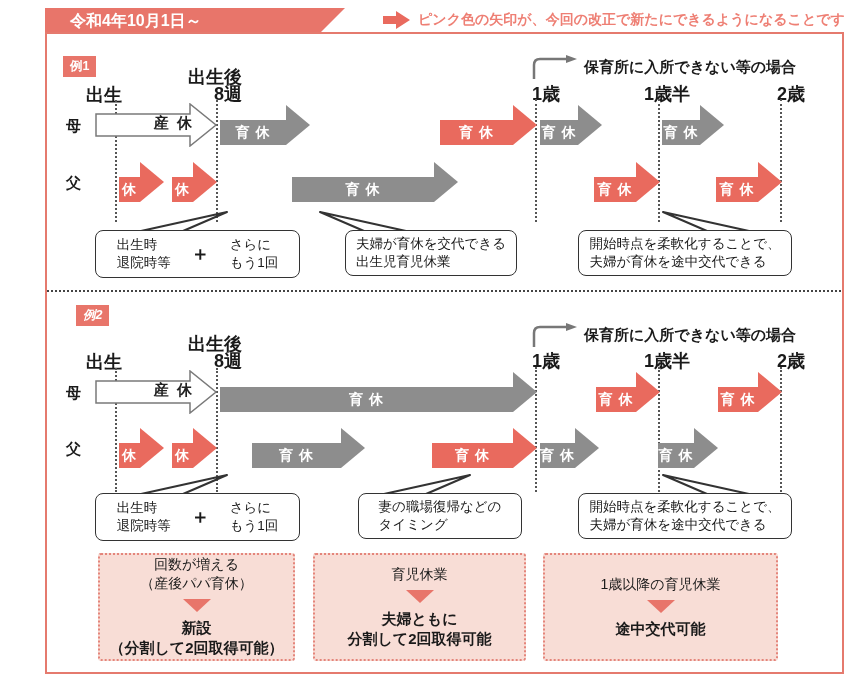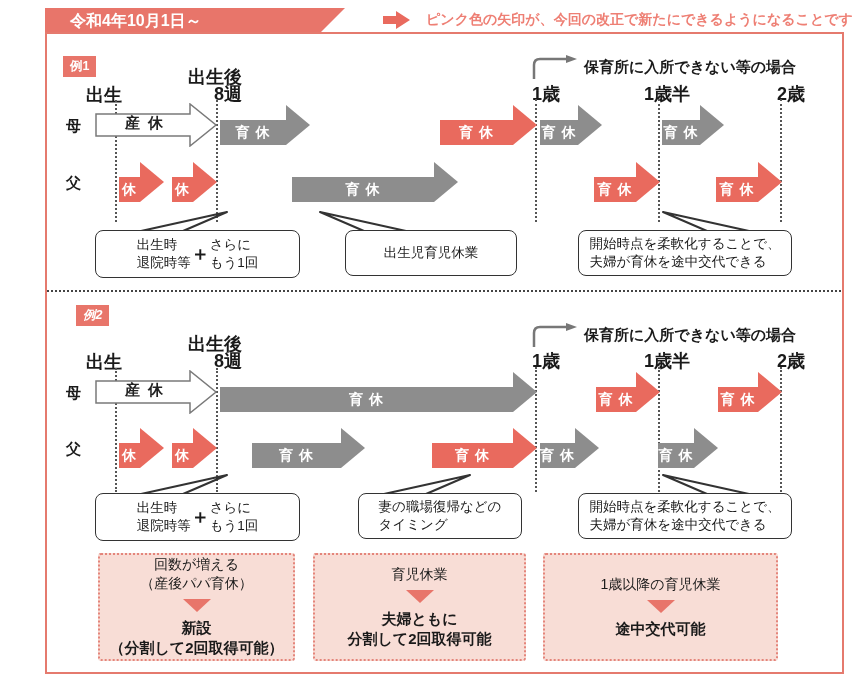--- a/index.html
+++ b/index.html
@@ -3,21 +3,21 @@
 <meta charset="utf-8">
 <style>
   html,body{margin:0;padding:0;background:#fff;}
   body{font-family:"Liberation Sans","DejaVu Sans",sans-serif;color:#1a1a1a;}
   .canvas{position:relative;width:856px;height:690px;background:#fff;overflow:hidden;}
 
   
   .banner{position:absolute;left:45px;top:8px;width:300px;height:26px;background:#e8756a;
           clip-path:polygon(0 0,100% 0,calc(100% - 26px) 100%,0 100%);
           color:#fff;font-weight:bold;font-size:16px;line-height:26px;padding-left:25px;box-sizing:border-box;}
-  .legend{position:absolute;left:383px;top:11px;display:flex;align-items:center;gap:16px;}
+  .legend{position:absolute;left:383px;top:11px;display:flex;align-items:center;gap:8px;}
   .legend .txt{color:#ee7f74;font-size:14px;font-weight:bold;white-space:nowrap;}
 
   .frame{position:absolute;left:45px;top:32px;width:799px;height:642px;border:2px solid #e57a6e;box-sizing:border-box;}
 
   .badge{position:absolute;background:#e8756a;color:#fff;font-size:12.5px;font-weight:bold;padding:2px 7px;}
 
   .note{position:absolute;font-size:15px;font-weight:bold;white-space:nowrap;}
   .hook{position:absolute;}
 
   .axis{position:absolute;font-size:18px;font-weight:bold;text-align:right;white-space:nowrap;}
@@ -29,27 +29,27 @@
   
   .arrow{position:absolute;display:flex;align-items:flex-end;height:40px;}
   .abody{height:25px;flex:1;display:flex;align-items:center;justify-content:center;}
   .abody span{color:#fff;font-weight:bold;font-size:14px;white-space:nowrap;letter-spacing:1px;}
   .ahead{width:0;height:0;border-top:20px solid transparent;border-bottom:20px solid transparent;border-left:24px solid #8d8d8d;}
   .pink .abody{background:#e96a5e;}
   .pink .ahead{border-left-color:#e96a5e;}
   .gray .abody{background:#8d8d8d;}
   .gray .ahead{border-left-color:#8d8d8d;}
   .sankyu-svg{position:absolute;}
-  .sankyu-label{position:absolute;width:98px;text-align:center;font-size:15px;font-weight:bold;color:#222;letter-spacing:2px;}
+  .sankyu-label{position:absolute;width:98px;text-align:right;font-size:15px;font-weight:bold;color:#222;letter-spacing:2px;}
 
   
   .callout{position:absolute;border:1.5px solid #333;border-radius:8px;background:#fff;
            display:flex;align-items:center;justify-content:center;box-sizing:border-box;font-size:13.5px;line-height:1.35;}
   .callout .center{text-align:left;}
-  .co-cols{display:flex;align-items:center;gap:0;padding:0 6px;}
+  .co-cols{display:flex;align-items:center;gap:20px;padding:0 6px;}
   .co-plus{font-size:19px;font-weight:bold;}
   .tail{position:absolute;}
 
   
   .sumbox{position:absolute;background:#f8ddd6;border:2px dotted #e4857b;border-radius:3px;box-sizing:border-box;
           display:flex;flex-direction:column;align-items:center;justify-content:center;text-align:center;font-size:14px;line-height:1.35;}
   .sumbox .result{font-weight:bold;font-size:15px;}
   .tri-down{width:0;height:0;border-left:14px solid transparent;border-right:14px solid transparent;border-top:13px solid #e8756a;margin:6px 0;}
 </style>
 </head>
@@ -165,20 +165,21 @@
           <div>さらに</div>
           <div>もう1回</div>
         </div>
     </div>
   </div>
   <svg class="tail" style="left:312px;top:210px;" width="100" height="22">
       <path d="M94,21 L8,2 L52,21" fill="#fff" stroke="#333" stroke-width="2" stroke-linejoin="round"></path>
     </svg>
   <div class="callout" style="left:345px;top:230px;width:172px;height:46px;">
     <div class="center">
+        <div>夫婦が育休を交代できる</div>
         <div>出生児育児休業</div>
       </div>
   </div>
   <svg class="tail" style="left:655px;top:210px;" width="100" height="22">
       <path d="M94,21 L8,2 L52,21" fill="#fff" stroke="#333" stroke-width="2" stroke-linejoin="round"></path>
     </svg>
   <div class="callout" style="left:578px;top:230px;width:214px;height:46px;">
     <div class="center">
         <div>開始時点を柔軟化することで、</div>
         <div>夫婦が育休を途中交代できる</div>

